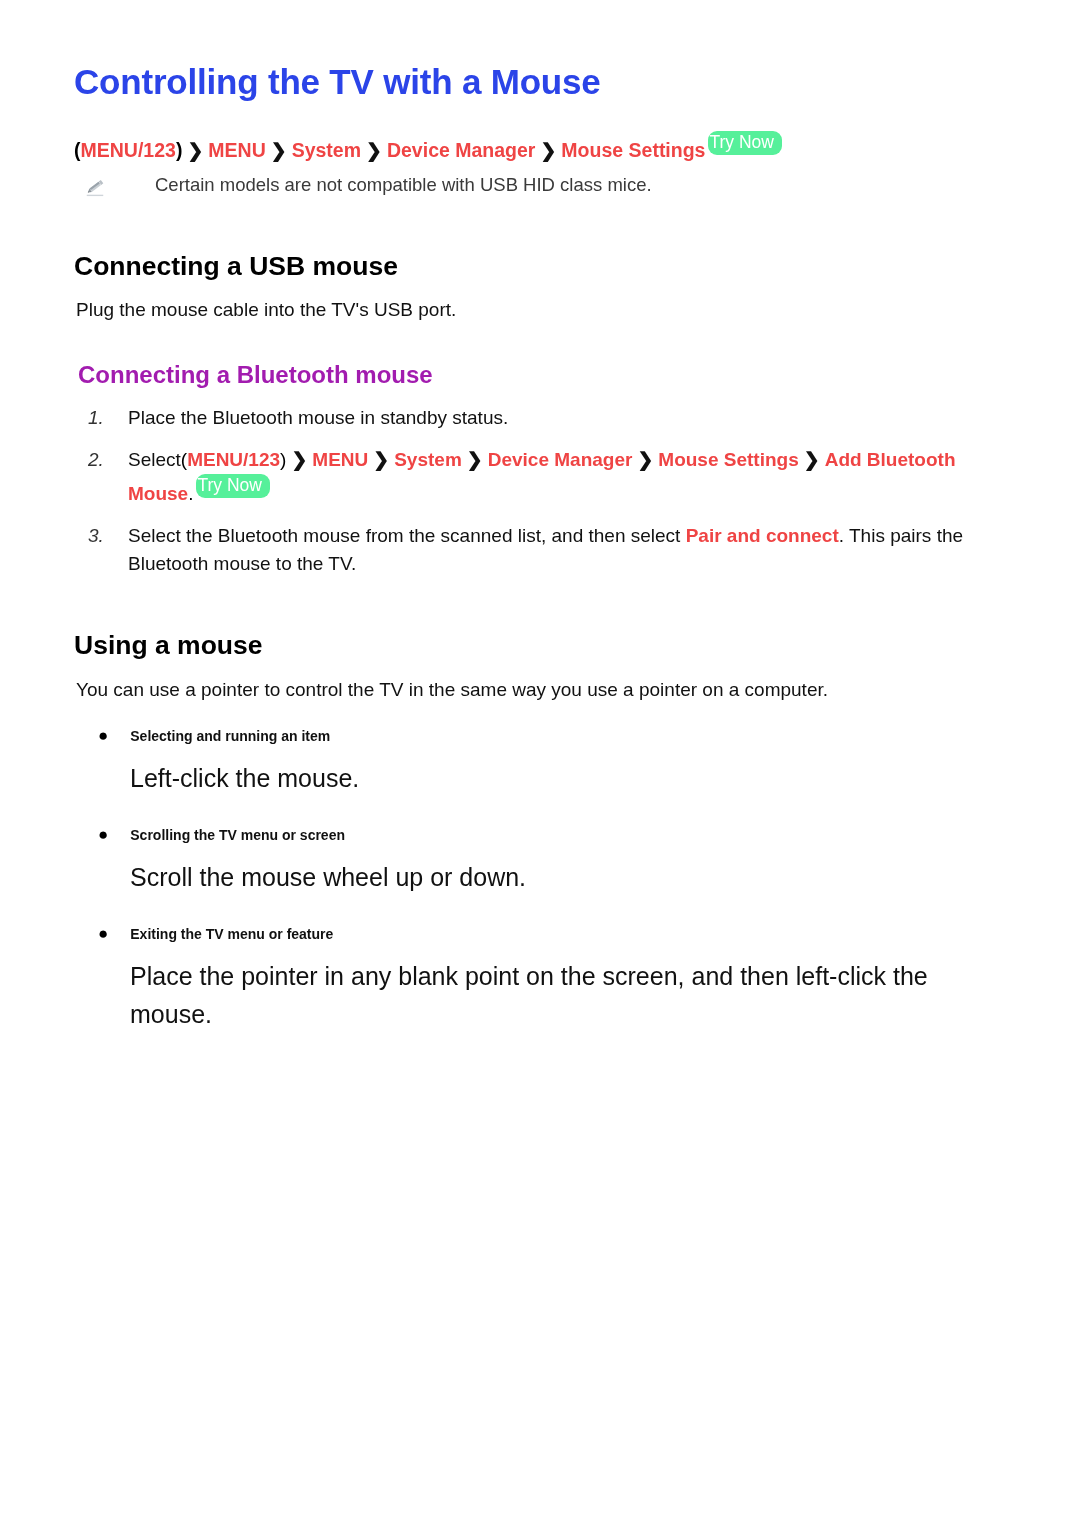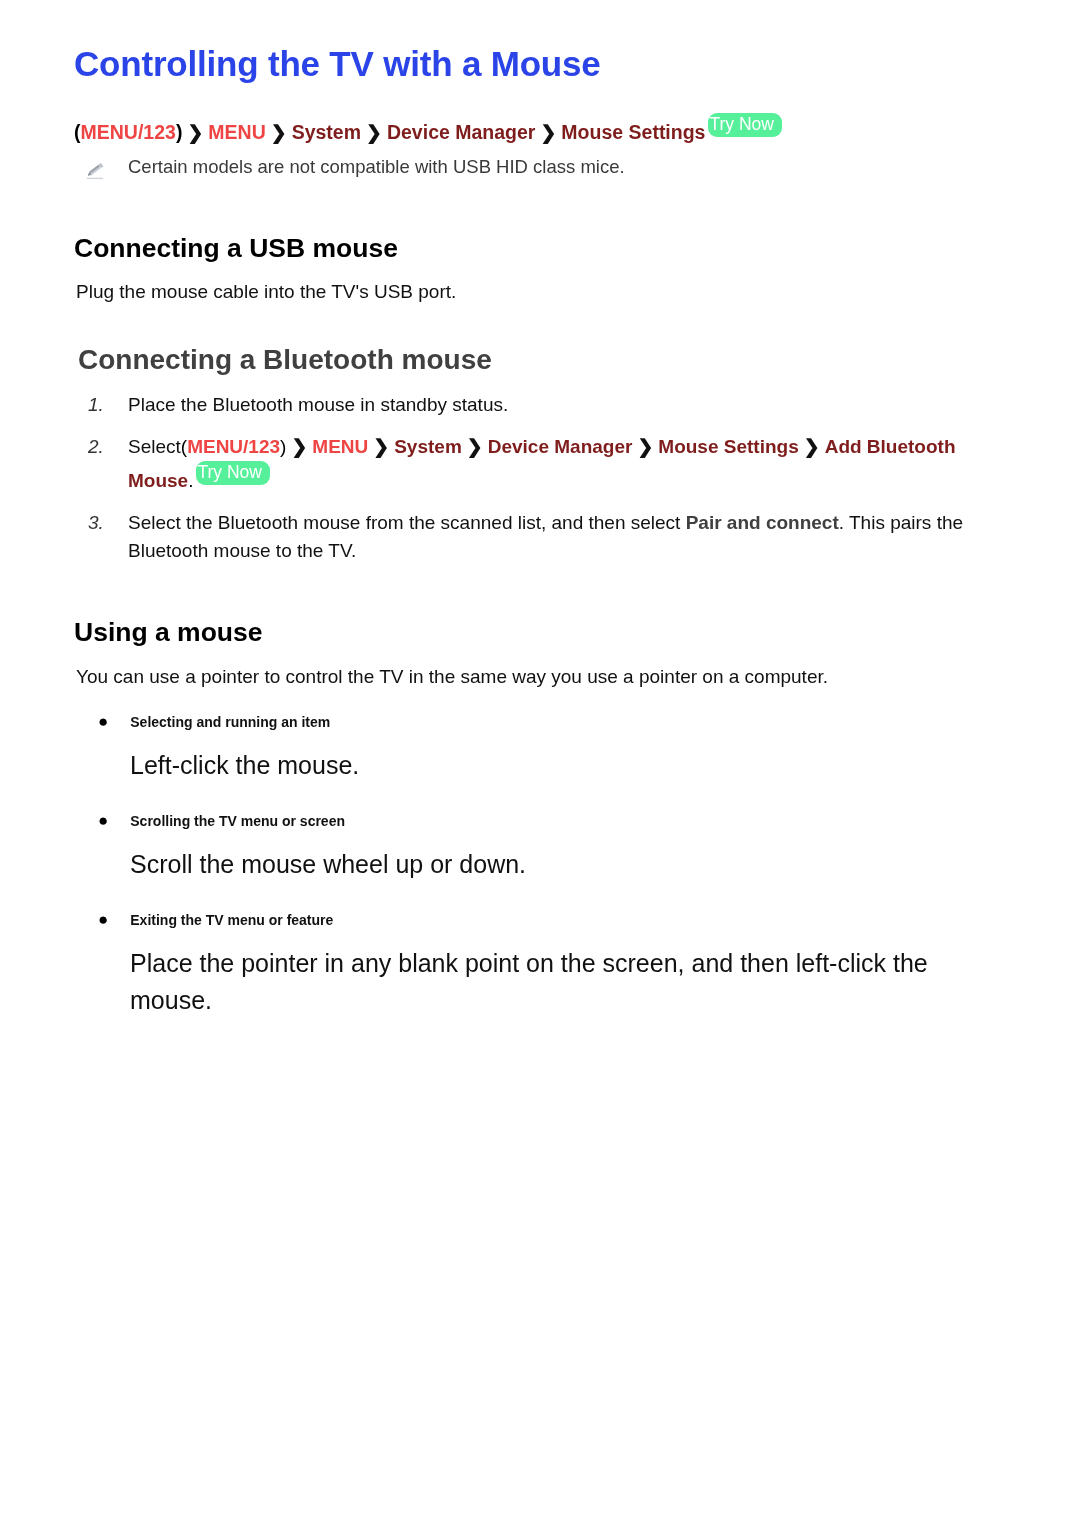--- a/index.html
+++ b/index.html
@@ -12,21 +12,21 @@
     height: 1527px;
     font-family: "Liberation Sans", sans-serif;
     color: #000000;
     -webkit-font-smoothing: antialiased;
   }
   .page {
     position: relative;
     width: 1080px;
     height: 1190px;
     box-sizing: border-box;
-    padding: 44px 72px 0 74px;
+    padding: 62px 72px 0 74px;
   }
 
   
   .page-title {
     font-size: 35px;
     font-weight: bold;
     color: #2B44E8;
     letter-spacing: -0.2px;
     line-height: 1.12;
     margin: 0 0 30px 0;
@@ -34,21 +34,21 @@
 
   
   .breadcrumb {
     font-size: 19.5px;
     font-weight: bold;
     line-height: 1.5;
     margin: 0 0 4px 0;
     white-space: nowrap;
   }
   .bc-teal   { color: #ef4444; }
-  .bc-blue   { color: #7f1d1d; }
+  .bc-blue   { color: #ef4444; }
   .bc-plain  { color: #000000; }
   .bc-sep {
     color: #111111;
     font-weight: bold;
     font-size: 19px;
     padding: 0 5px;
   }
 
   
   .try-now {
@@ -62,22 +62,23 @@
     line-height: 1.15;
     vertical-align: 2px;
     margin-left: 3px;
     overflow: hidden;
     text-indent: -4px;
   }
 
   
   .note-row {
     display: flex;
-    align-items: flex-end;
+    align-items: center;
     margin: 6px 0 16px 10px;
+    gap: 27px;
   }
   .pencil-icon {
     width: 22px;
     height: 22px;
     flex: 0 0 22px;
     margin-top: 4px;
     margin-right: 22px;
   }
   .note-text {
     font-size: 18.5px;
@@ -87,23 +88,23 @@
 
   
   .h2 {
     font-size: 26.5px;
     font-weight: bold;
     color: #000000;
     margin: 52px 0 14px 0;
     line-height: 1.2;
   }
   .h3 {
-    font-size: 28px;
-    font-weight: bold;
-    color: #404040;
+    font-size: 24px;
+    font-weight: bold;
+    color: #a21caf;
     margin: 36px 0 14px 4px;
     line-height: 1.2;
   }
 
   
   .body-p {
     font-size: 19px;
     color: #111111;
     line-height: 1.5;
     margin: 0 0 0 2px;
@@ -126,21 +127,21 @@
     padding-left: 4px;
   }
   .step-body {
     flex: 1 1 auto;
     font-size: 19px;
     color: #111111;
     line-height: 1.48;
   }
   .step-body .bc-blue,
   .step-body .bc-teal { font-weight: bold; }
-  .inline-link { color: #404040; font-weight: bold; }
+  .inline-link { color: #ef4444; font-weight: bold; }
 
   
   .bullets { margin: 18px 0 0 0; padding: 0; list-style: none; }
   .bullet-item { margin-bottom: 6px; }
   .bullet-head {
     display: flex;
     align-items: baseline;
     margin: 0 0 0 24px;
   }
   .dot {

